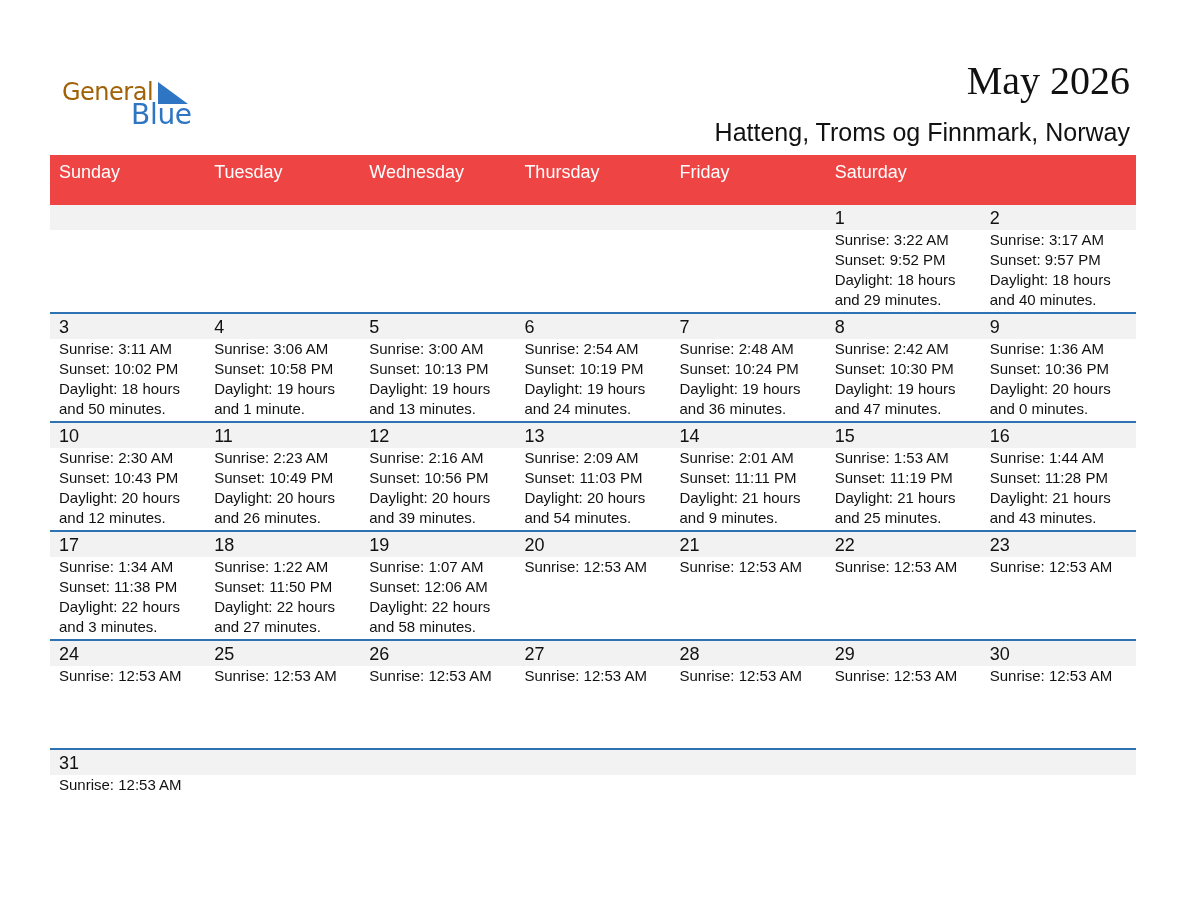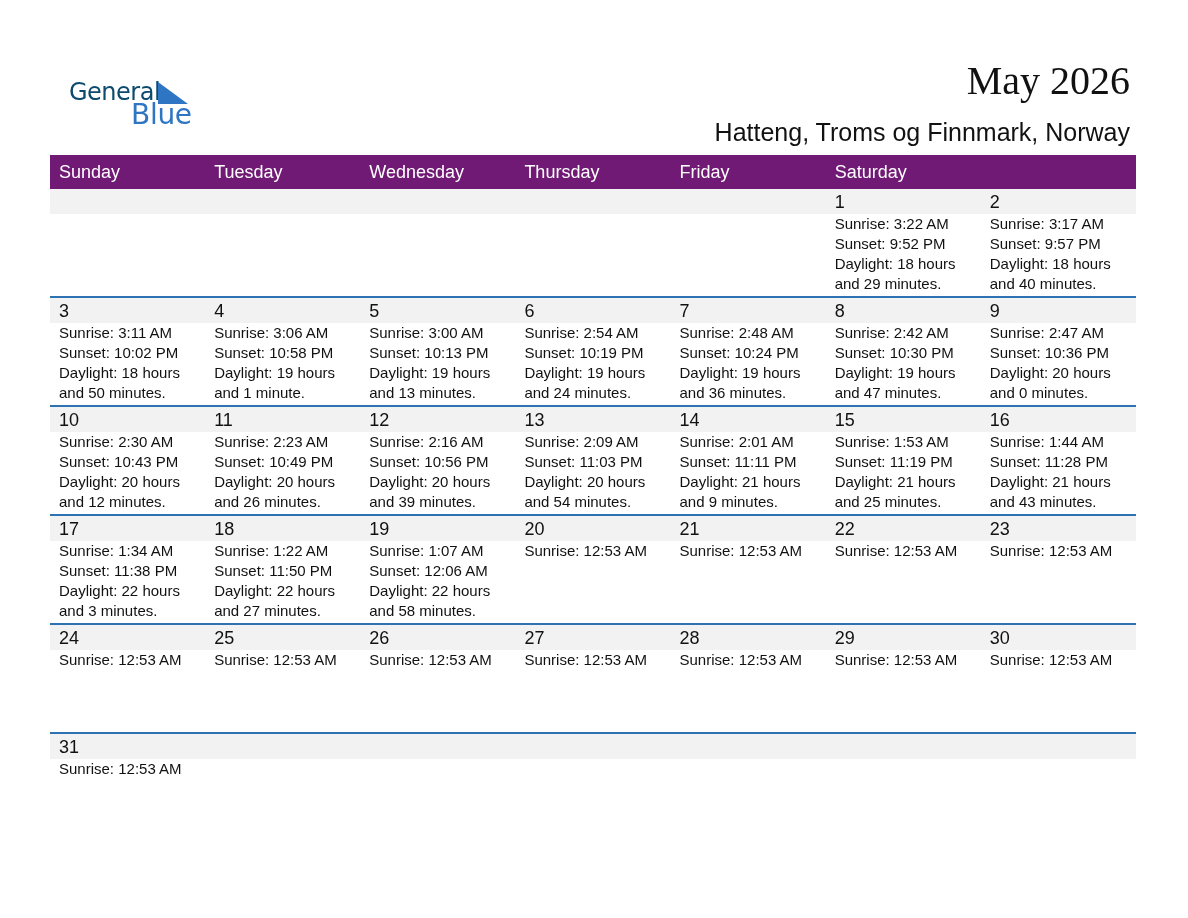--- a/index.html
+++ b/index.html
@@ -17,26 +17,26 @@
   }
   .logo {
     position: absolute;
     left: 54px;
     top: 78px;
     width: 140px;
     height: 52px;
   }
   .logo-general {
     position: absolute;
-    left: 15px;
+    left: 8px;
     top: 0;
     font-family: "DejaVu Sans", sans-serif;
     font-size: 24px;
     letter-spacing: -0.5px;
-    color: #0c4a6e;
+    color: #a16207;
     line-height: 28px;
   }
   .logo-blue {
     position: absolute;
     left: 77px;
     top: 24px;
     font-family: "DejaVu Sans", sans-serif;
     font-size: 28px;
     letter-spacing: -0.3px;
     color: #2e75c4;
@@ -67,22 +67,22 @@
     text-align: right;
   }
   .cal {
     position: absolute;
     left: 50px;
     top: 155px;
     width: 1086px;
   }
   .head-row {
     display: flex;
-    height: 34px;
-    background: #701a75;
+    height: 50px;
+    background: #ef4444;
   }
   .head-cell {
     width: 155.14px;
     box-sizing: border-box;
     padding-left: 9px;
     color: #ffffff;
     font-size: 18px;
     line-height: 34px;
   }
   .week {
@@ -246,21 +246,21 @@
           </div>
           <div class="day">
             <div class="day-num">8</div>
             <div class="info">Sunrise: 2:42 AM</div>
             <div class="info">Sunset: 10:30 PM</div>
             <div class="info">Daylight: 19 hours</div>
             <div class="info">and 47 minutes.</div>
           </div>
           <div class="day">
             <div class="day-num">9</div>
-            <div class="info">Sunrise: 2:47 AM</div>
+            <div class="info">Sunrise: 1:36 AM</div>
             <div class="info">Sunset: 10:36 PM</div>
             <div class="info">Daylight: 20 hours</div>
             <div class="info">and 0 minutes.</div>
           </div>
         </div>
       </div>
       <div class="week">
         <div class="week-band"></div>
         <div class="week-cells">
           <div class="day">

